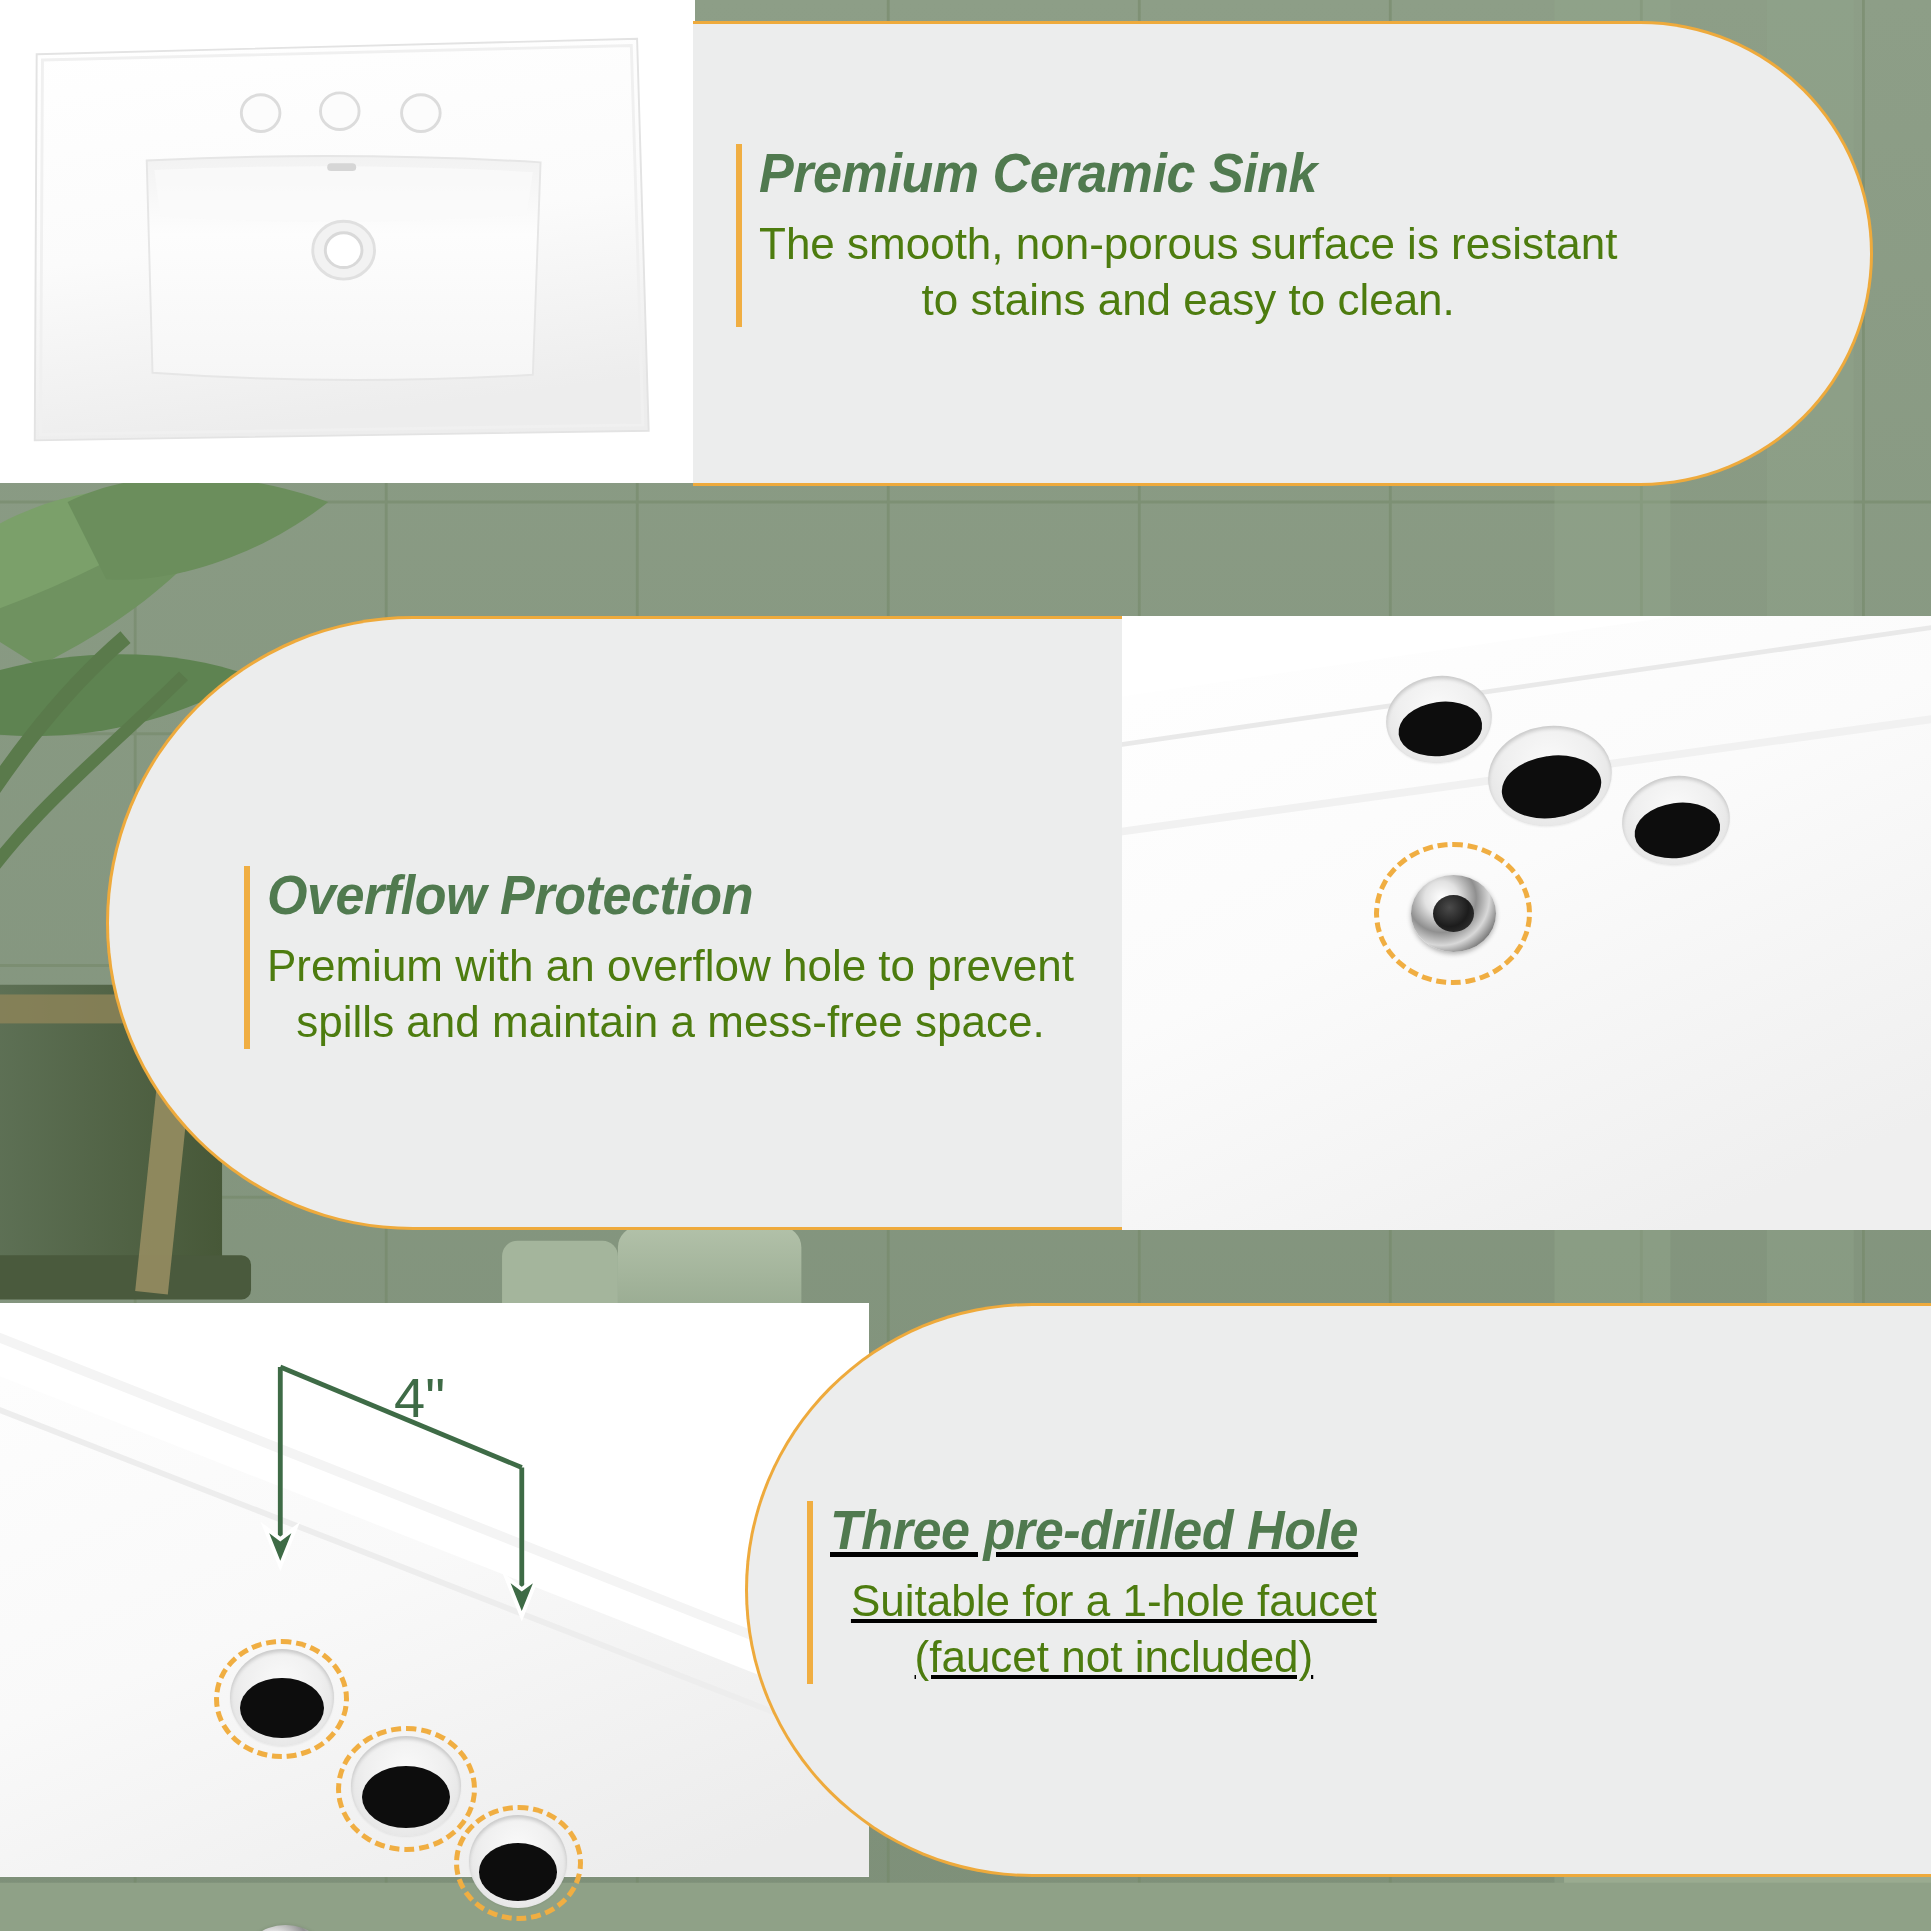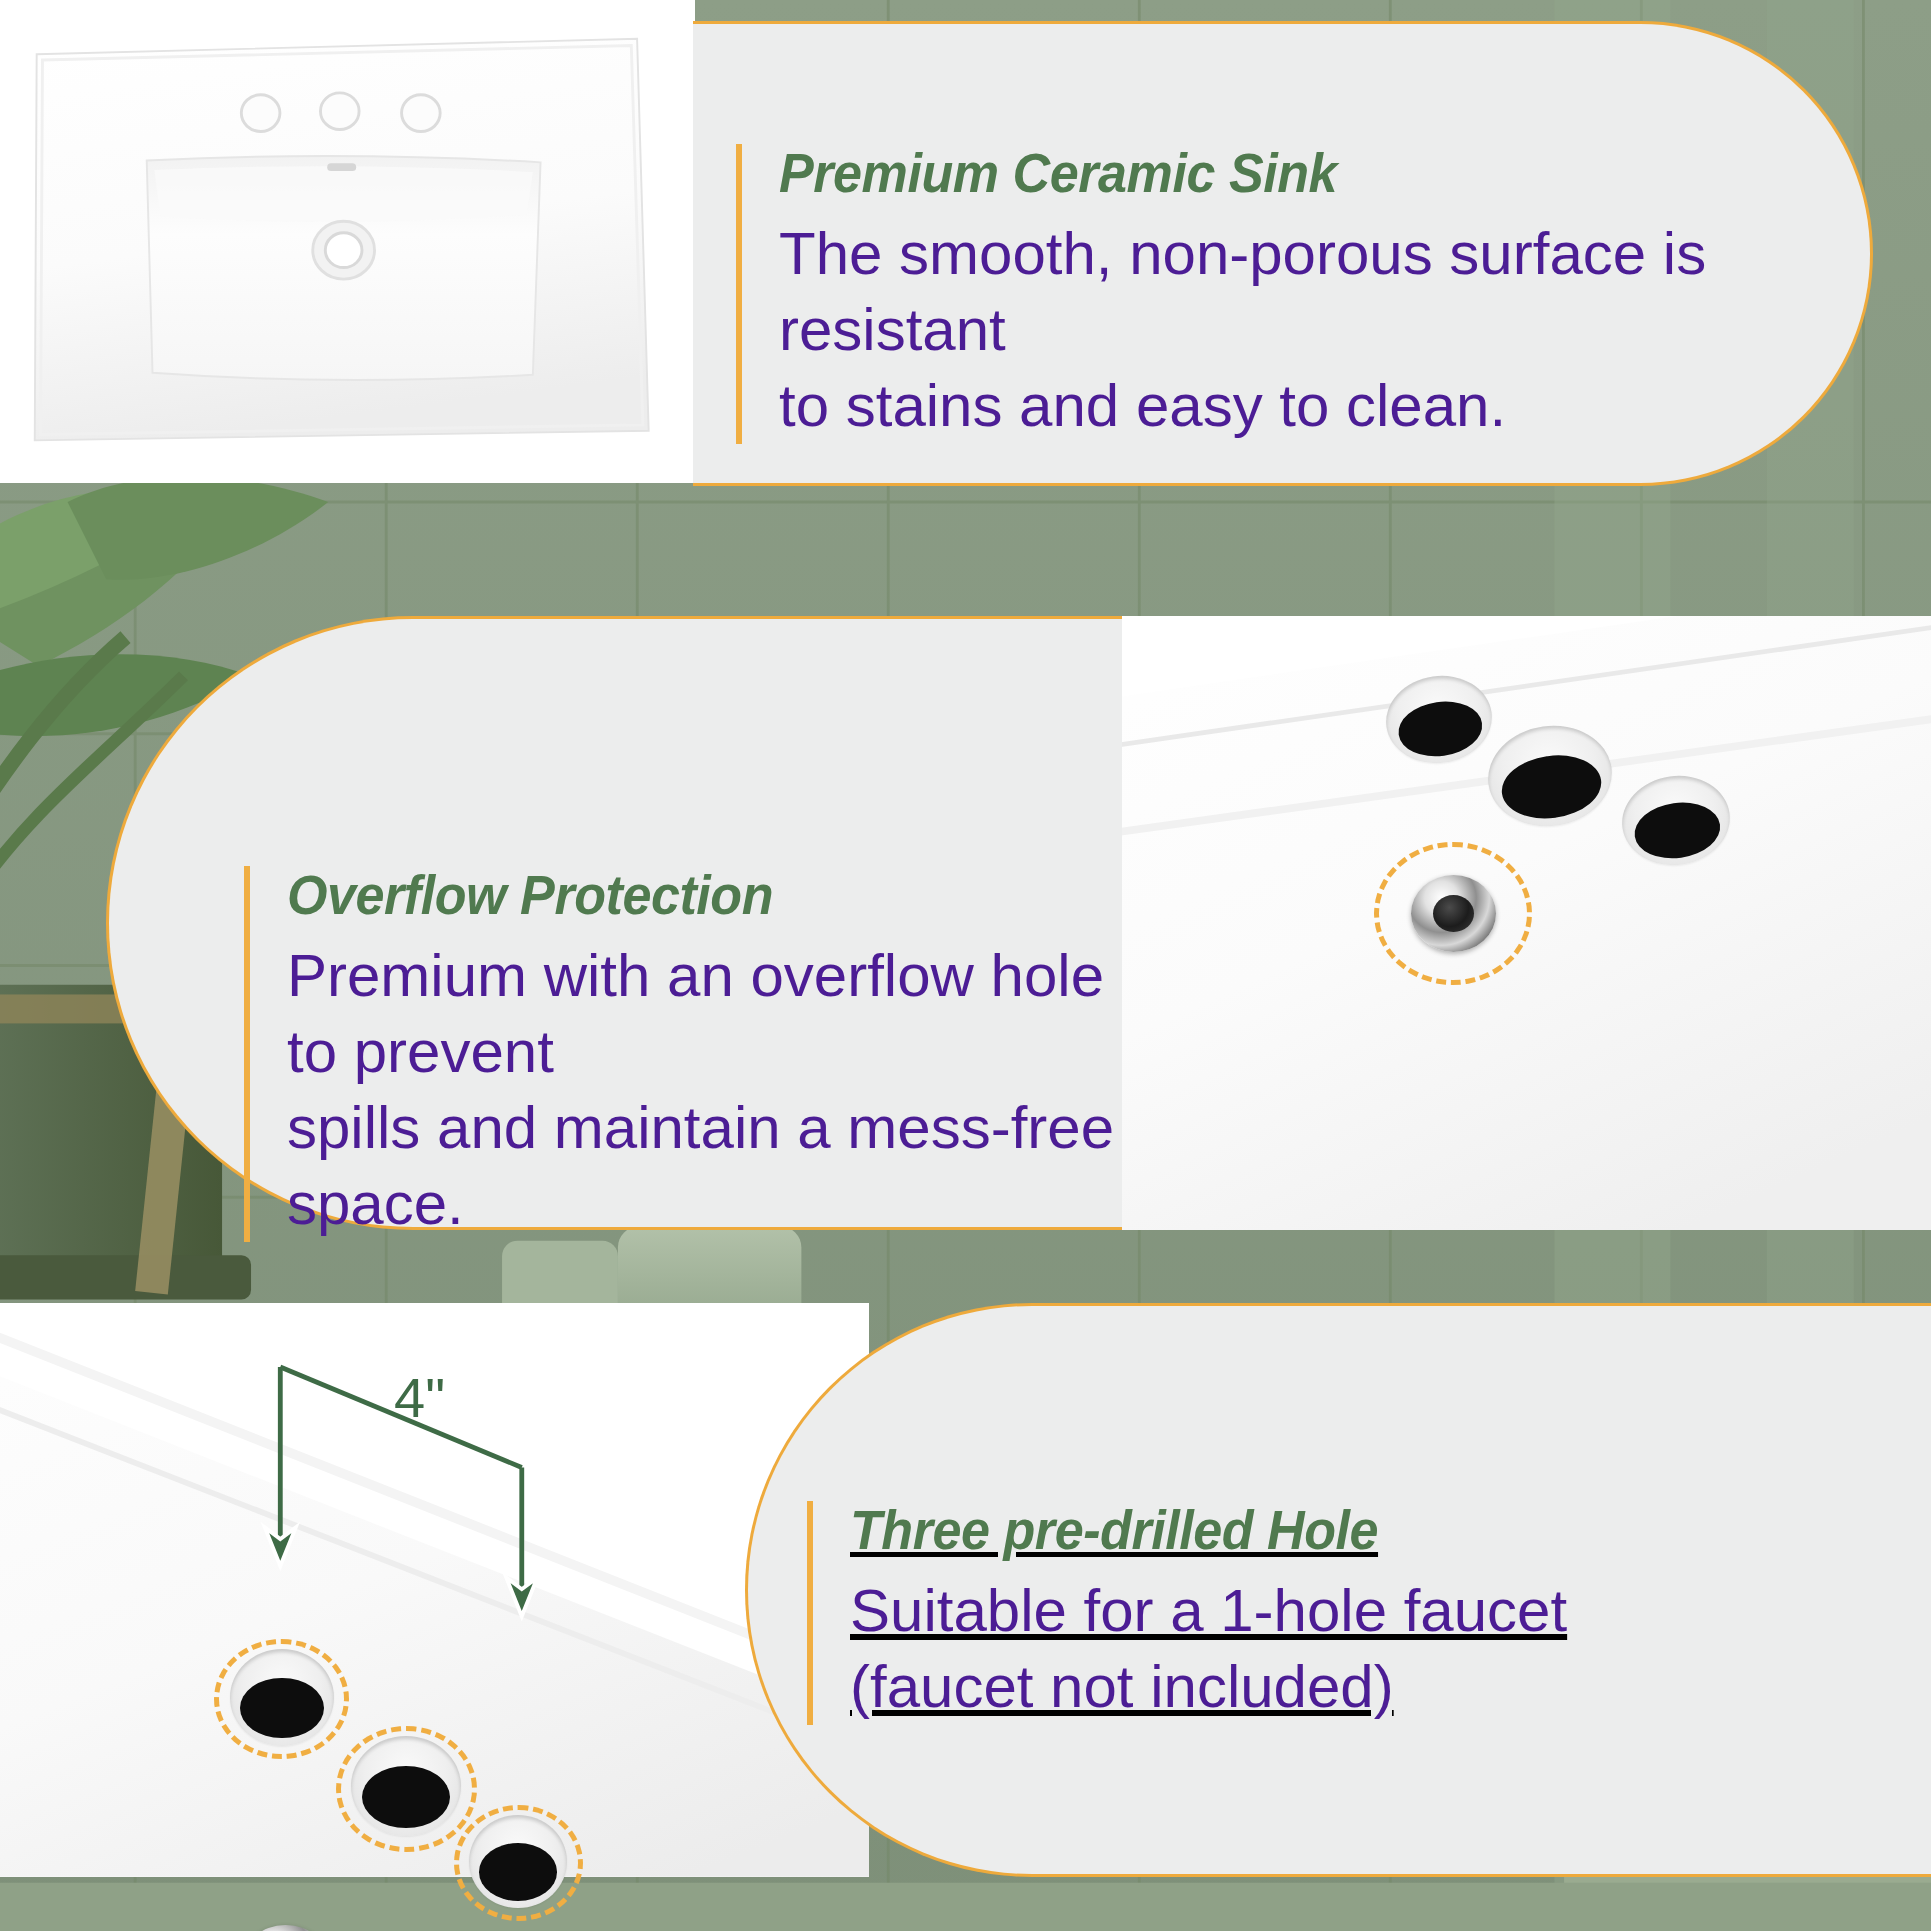--- a/index.html
+++ b/index.html
@@ -23,38 +23,39 @@
   
   .panel {
     position:absolute;
     background:#eceded;
     border:3.9px solid #eeaa3c;
   }
 
   .photo { position:absolute; overflow:hidden; background:#fff; }
 
   
-  .textblock { position:absolute; border-left:6.8px solid #f0ae42; padding-left:37px; }
+  .textblock { position:absolute; border-left:6.8px solid #f0ae42; padding-left:17px; }
   .ttl {
     color:#507a4f;
     font-weight:bold;
     font-style:italic;
     font-size:56px;
     letter-spacing:-0.5px;
     line-height:1.04;
     white-space:nowrap;
     transform:scaleX(0.93);
     transform-origin:left center;
   }
   .body {
-    color:#4c1d95;
-    font-size:60px;
+    color:#4d7c0f;
+    font-size:44px;
     line-height:1.27;
     margin-top:13.5px;
     white-space:pre-line;
+    text-align:center;
   }
 
   .hole {
     position:absolute;
     border-radius:50%;
     background:radial-gradient(ellipse at 50% 38%, #fafafa 0%, #efefef 52%, #dcdcdc 100%);
     box-shadow:inset 0 2.9px 3.9px rgba(0,0,0,.16), 0 1px 1.9px rgba(0,0,0,.06);
   }
   .hole .bore {
     position:absolute; left:10%; top:30%; width:80%; height:62%;

